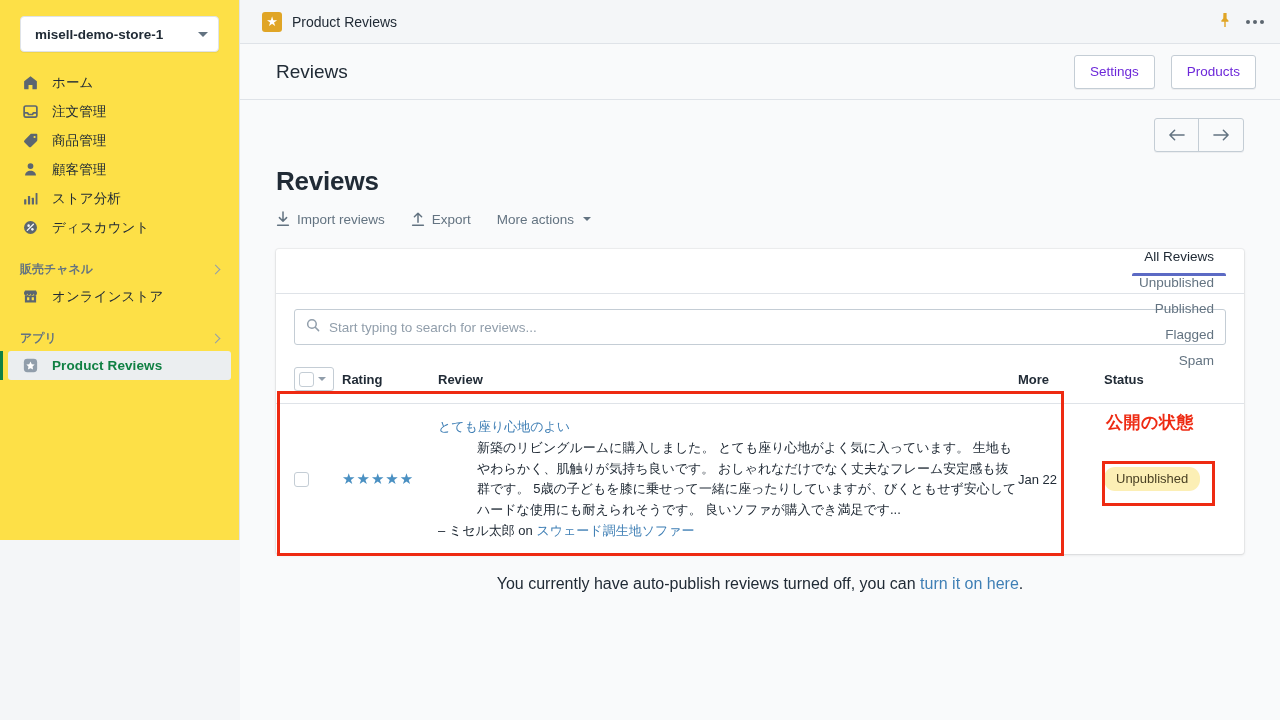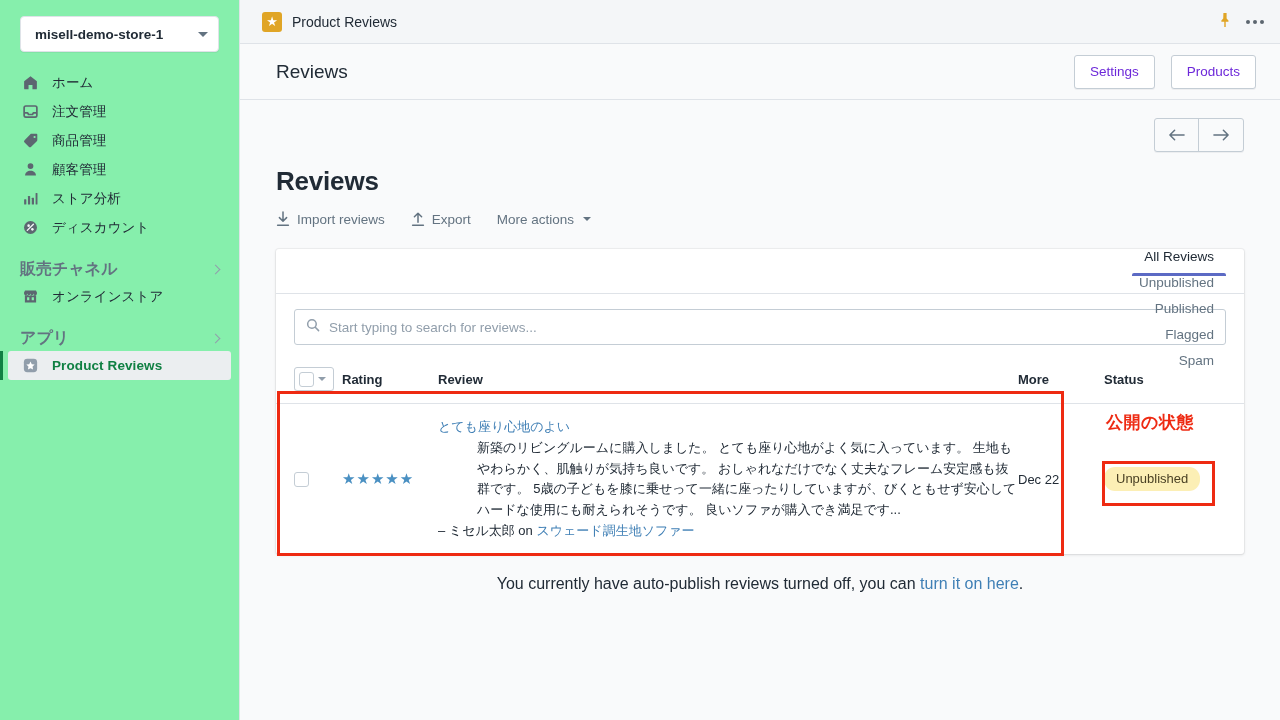--- a/index.html
+++ b/index.html
@@ -7,22 +7,22 @@
     width: 1280px; height: 720px;
     font-family: "Liberation Sans", "DejaVu Sans", sans-serif;
     background: #f4f6f8;
     overflow: hidden;
     -webkit-font-smoothing: antialiased;
   }
   .app { display: flex; width: 1280px; height: 720px; }
 
   
   .sidebar {
-    width: 240px; height: 720px;
-    background: #86efac;
+    width: 240px; height: 540px;
+    background: #fde047;
     border-right: 1px solid #dfe3e8;
     flex: 0 0 240px;
     padding-top: 16px;
     position: relative;
   }
   .store-select {
     margin: 0 20px 16px 20px;
     height: 36px;
     background: #ffffff;
     border: 1px solid #dfe3e8;
@@ -64,21 +64,21 @@
   .nav-item.active .txt { color: #108043; font-weight: 600; }
   .nav-item.active::before {
     content: ""; position: absolute; left: -8px; top: 0; bottom: 0;
     width: 3px; background: #108043;
   }
   .nav-section {
     display: flex; align-items: center;
     padding: 0 8px 0 12px; height: 26px; margin-top: 14px;
   }
   .nav-section .txt {
-    font-size: 16px; color: #637381; font-weight: 600; flex: 1;
+    font-size: 12px; color: #637381; font-weight: 600; flex: 1;
   }
   .chev-right {
     width: 7px; height: 7px;
     border-top: 1.6px solid #919eab;
     border-right: 1.6px solid #919eab;
     transform: rotate(45deg);
     margin-right: 4px;
   }
 
   
@@ -478,21 +478,21 @@
                 <span class="cbox"></span>
               </td>
               <td class="col-rating">
                 <span class="stars">★★★★★</span>
               </td>
               <td class="col-review">
                 <div class="rv-title">とても座り心地のよい</div>
                 <div class="rv-body">新築のリビングルームに購入しました。 とても座り心地がよく気に入っています。 生地もやわらかく、肌触りが気持ち良いです。 おしゃれなだけでなく丈夫なフレーム安定感も抜群です。 5歳の子どもを膝に乗せって一緒に座ったりしていますが、びくともせず安心してハードな使用にも耐えられそうです。 良いソファが購入でき満足です...</div>
                 <div class="rv-author"><span>– ミセル太郎 on </span><a href="#">スウェード調生地ソファー</a></div>
               </td>
-              <td class="col-date">Dec 22</td>
+              <td class="col-date">Jan 22</td>
               <td class="col-status">
                 <span class="badge">Unpublished</span>
               </td>
             </tr>
           </tbody>
         </table>
 
         <div class="anno-box" style="left:1px; top:142px; right:180px; height:165px;"></div>
         <div class="anno-box" style="left:826px; top:212px; width:113px; height:45px;"></div>
         <div class="anno-text" style="left:830px; top:162px;"><span>公開の状態</span></div>

